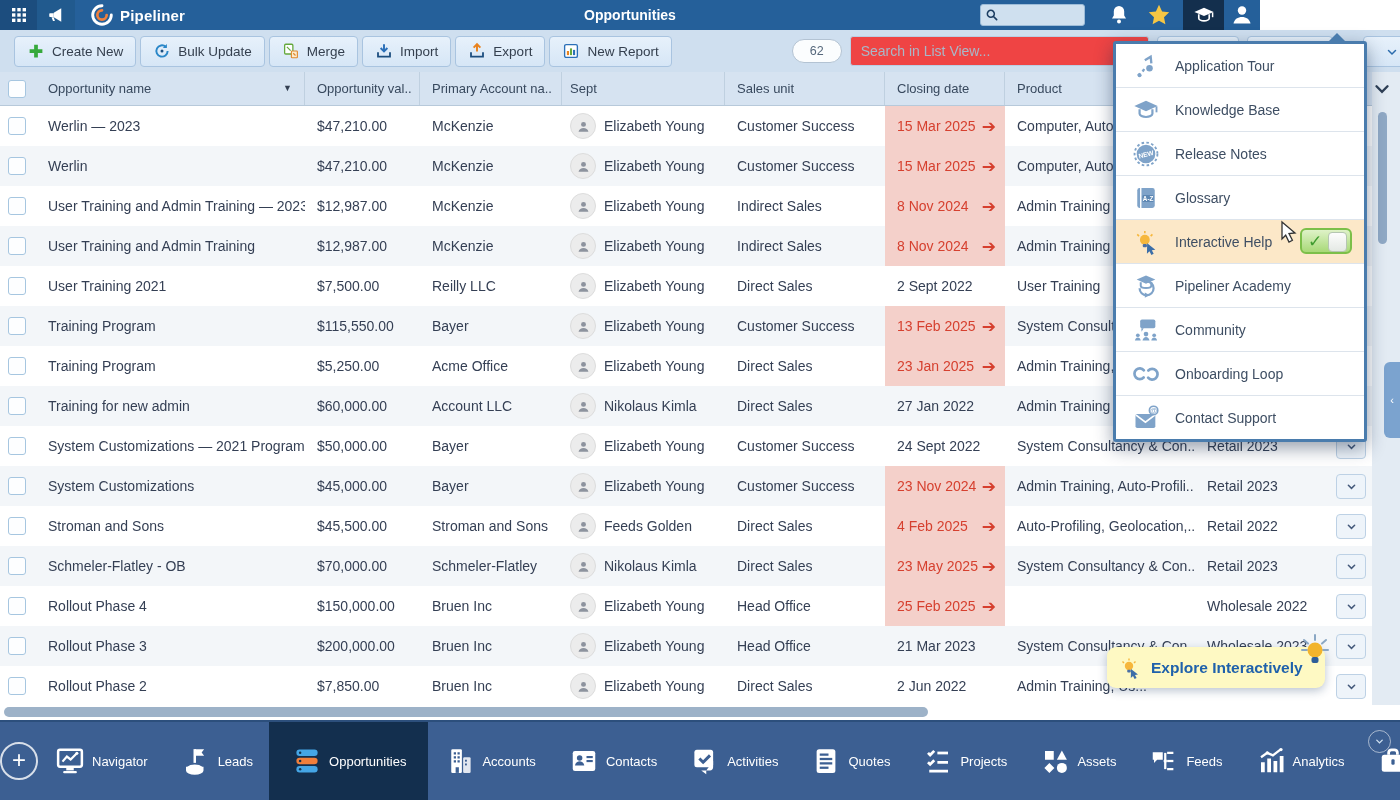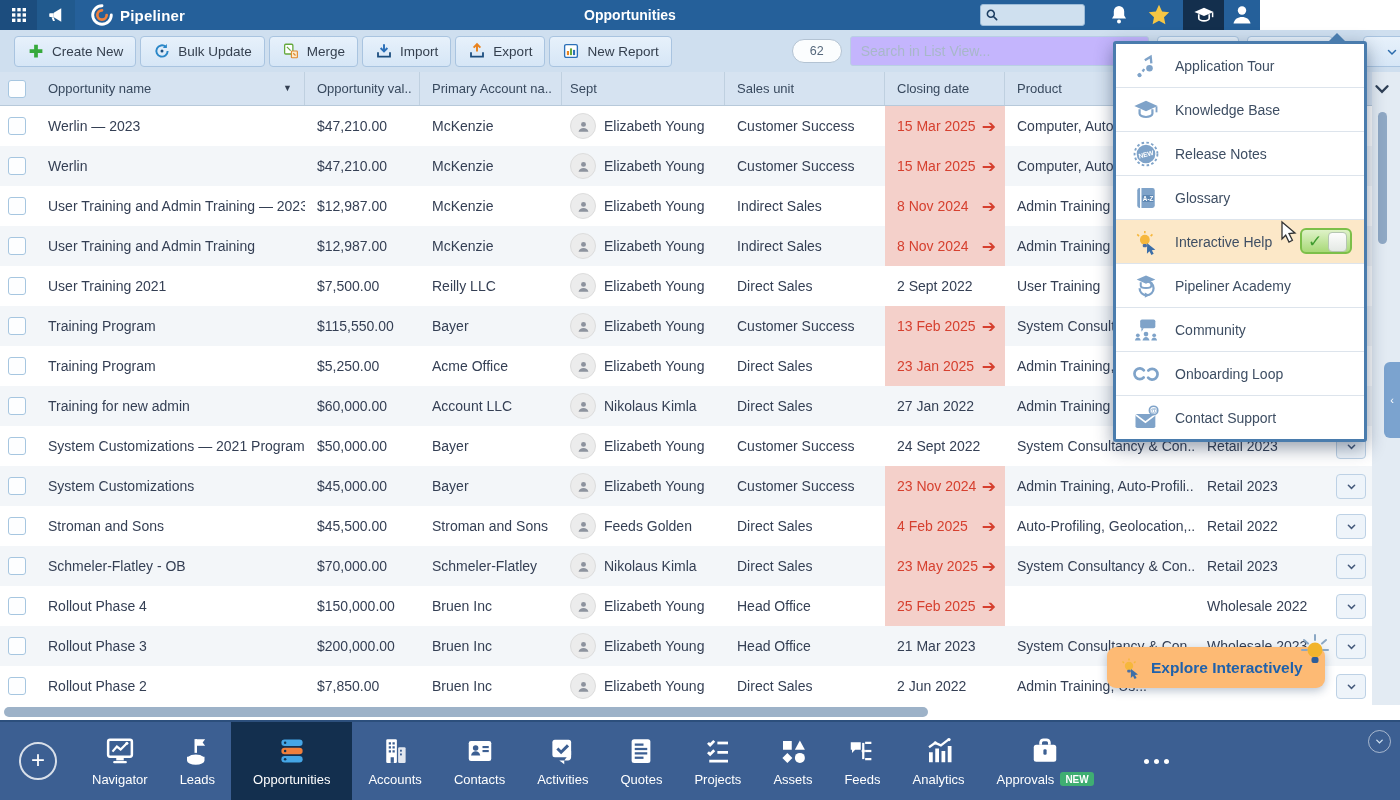--- a/index.html
+++ b/index.html
@@ -30,21 +30,21 @@
 
   
   #toolbar{position:absolute;top:30px;left:0;width:1400px;height:42px;background:#cfdfef;border-bottom:1px solid #b6c9dc;
            display:flex;align-items:center;}
   .tbtn{height:29px;margin-left:4px;background:linear-gradient(#e7f1fb,#d6e6f6);border:1px solid #a9c4e0;border-radius:4px;
         display:flex;align-items:center;gap:7px;padding:0 12px;font-size:13.5px;color:#35404f;cursor:default;}
   .tbtn .icn{width:18px;height:18px;}
   #toolbar .first{margin-left:14px;}
   #count-pill{margin-left:120px;min-width:36px;height:22px;border:1px solid #b3c3d3;border-radius:12px;background:#fbfdfe;
               display:flex;align-items:center;justify-content:center;font-size:12.5px;color:#56687c;padding:0 6px;}
-  #listview-search{margin-left:8px;width:281px;height:28px;background:#c4b5fd;border:1px solid #b9cfe4;border-radius:3px;
+  #listview-search{margin-left:8px;width:281px;height:28px;background:#ef4444;border:1px solid #b9cfe4;border-radius:3px;
                    display:flex;align-items:center;padding:0 8px;}
   #listview-search input{flex:1;border:none;outline:none;font-size:14px;color:#333;background:transparent;}
   #listview-search input::placeholder{color:#a8b8c9;}
   #listview-search .icn{width:16px;height:16px;}
   #highlight-btn{margin-left:8px;width:56px;height:29px;position:relative;}
   #highlight-btn .dot{position:absolute;right:9px;top:10px;width:9px;height:9px;border-radius:50%;background:#3fae49;}
   #menu-btn{margin-left:8px;width:60px;height:29px;gap:9px;}
   .hamb{width:17px;height:12px;display:flex;flex-direction:column;justify-content:space-between;}
   .hamb i{height:2.6px;background:#2c6cad;border-radius:2px;}
   .chev-sm svg{width:12px;height:12px;}
@@ -91,21 +91,21 @@
                color:#fff;font-size:11px;}
   #hscroll{position:absolute;top:705px;left:0;width:1400px;height:15px;background:#fff;}
   #hthumb{position:absolute;top:2px;left:4px;width:924px;height:10px;border-radius:6px;background:#9db2c8;}
 
   
   #bottomnav{position:absolute;top:720px;left:0;width:1400px;height:80px;background:#3c5f92;border-top:2px solid #2c4f7c;
              box-sizing:border-box;display:flex;align-items:stretch;}
   #plus-btn{width:76px;display:flex;align-items:center;justify-content:center;}
   #plus-btn .pc{width:38px;height:38px;border:2px solid rgba(255,255,255,.8);border-radius:50%;color:#fff;
                 font-size:24px;font-weight:300;display:flex;align-items:center;justify-content:center;line-height:1;padding-bottom:2px;box-sizing:border-box;}
-  .nav-item{display:flex;flex-direction:column;align-items:center;justify-content:center;gap:6px;padding:0 16px;color:#fff;}
+  .nav-item{display:flex;flex-direction:row;align-items:center;justify-content:center;gap:6px;padding:0 16px;color:#fff;}
   .nav-item.active{background:#132f4e;padding:0 22px;}
   .nav-item .icn{width:32px;height:30px;}
   .nav-label{font-size:13px;display:flex;align-items:center;gap:6px;white-space:nowrap;}
   .new-badge{background:#3fae72;color:#fff;font-size:10px;font-weight:bold;border-radius:3px;padding:1.5px 5px;}
   #nav-more{display:flex;align-items:center;gap:5px;padding:0 34px;}
   #nav-more b{width:5px;height:5px;border-radius:50%;background:#fff;}
   #nav-collapse{position:absolute;left:1368px;top:8px;width:21px;height:21px;border:1.5px solid rgba(255,255,255,.55);
                 border-radius:50%;display:flex;align-items:center;justify-content:center;}
   #nav-collapse svg{width:11px;height:11px;}
 
@@ -120,21 +120,21 @@
   .hm-item .icn{width:30px;height:28px;margin:0 14px 0 15px;}
   .hm-label{font-size:14px;color:#3e4e63;}
   .toggle{position:absolute;right:12px;top:8px;width:52px;height:26px;border:2px solid #7cbf49;border-radius:6px;
           background:linear-gradient(#dff2c8,#a8d977);box-sizing:border-box;display:flex;align-items:center;}
   .toggle .chk{color:#3f9b2f;font-size:17px;font-weight:bold;margin-left:6px;}
   .toggle .handle{position:absolute;right:3px;top:2px;width:17px;height:18px;background:linear-gradient(#fdfdfd,#e4e9e4);
                   border:1px solid #b5c6b2;border-radius:4px;}
   #toggle-cursor{position:absolute;top:220px;left:1277px;width:24px;height:26px;z-index:60;}
 
   
-  #explore-tip{position:absolute;top:647px;left:1107px;width:218px;height:41px;background:#fdba74;border-radius:9px;
+  #explore-tip{position:absolute;top:647px;left:1107px;width:218px;height:41px;background:#fef9c3;border-radius:9px;
                box-shadow:0 3px 10px rgba(30,60,100,.3);display:flex;align-items:center;gap:9px;padding-left:11px;
                box-sizing:border-box;z-index:40;}
   #explore-tip .icn{width:24px;height:24px;}
   #explore-label{color:#1f61ab;font-size:15.5px;font-weight:bold;}
   #bulb-deco{position:absolute;top:631px;left:1298px;width:34px;height:36px;z-index:41;}
 </style>
 </head>
 <body>
 
 <div id="app">

